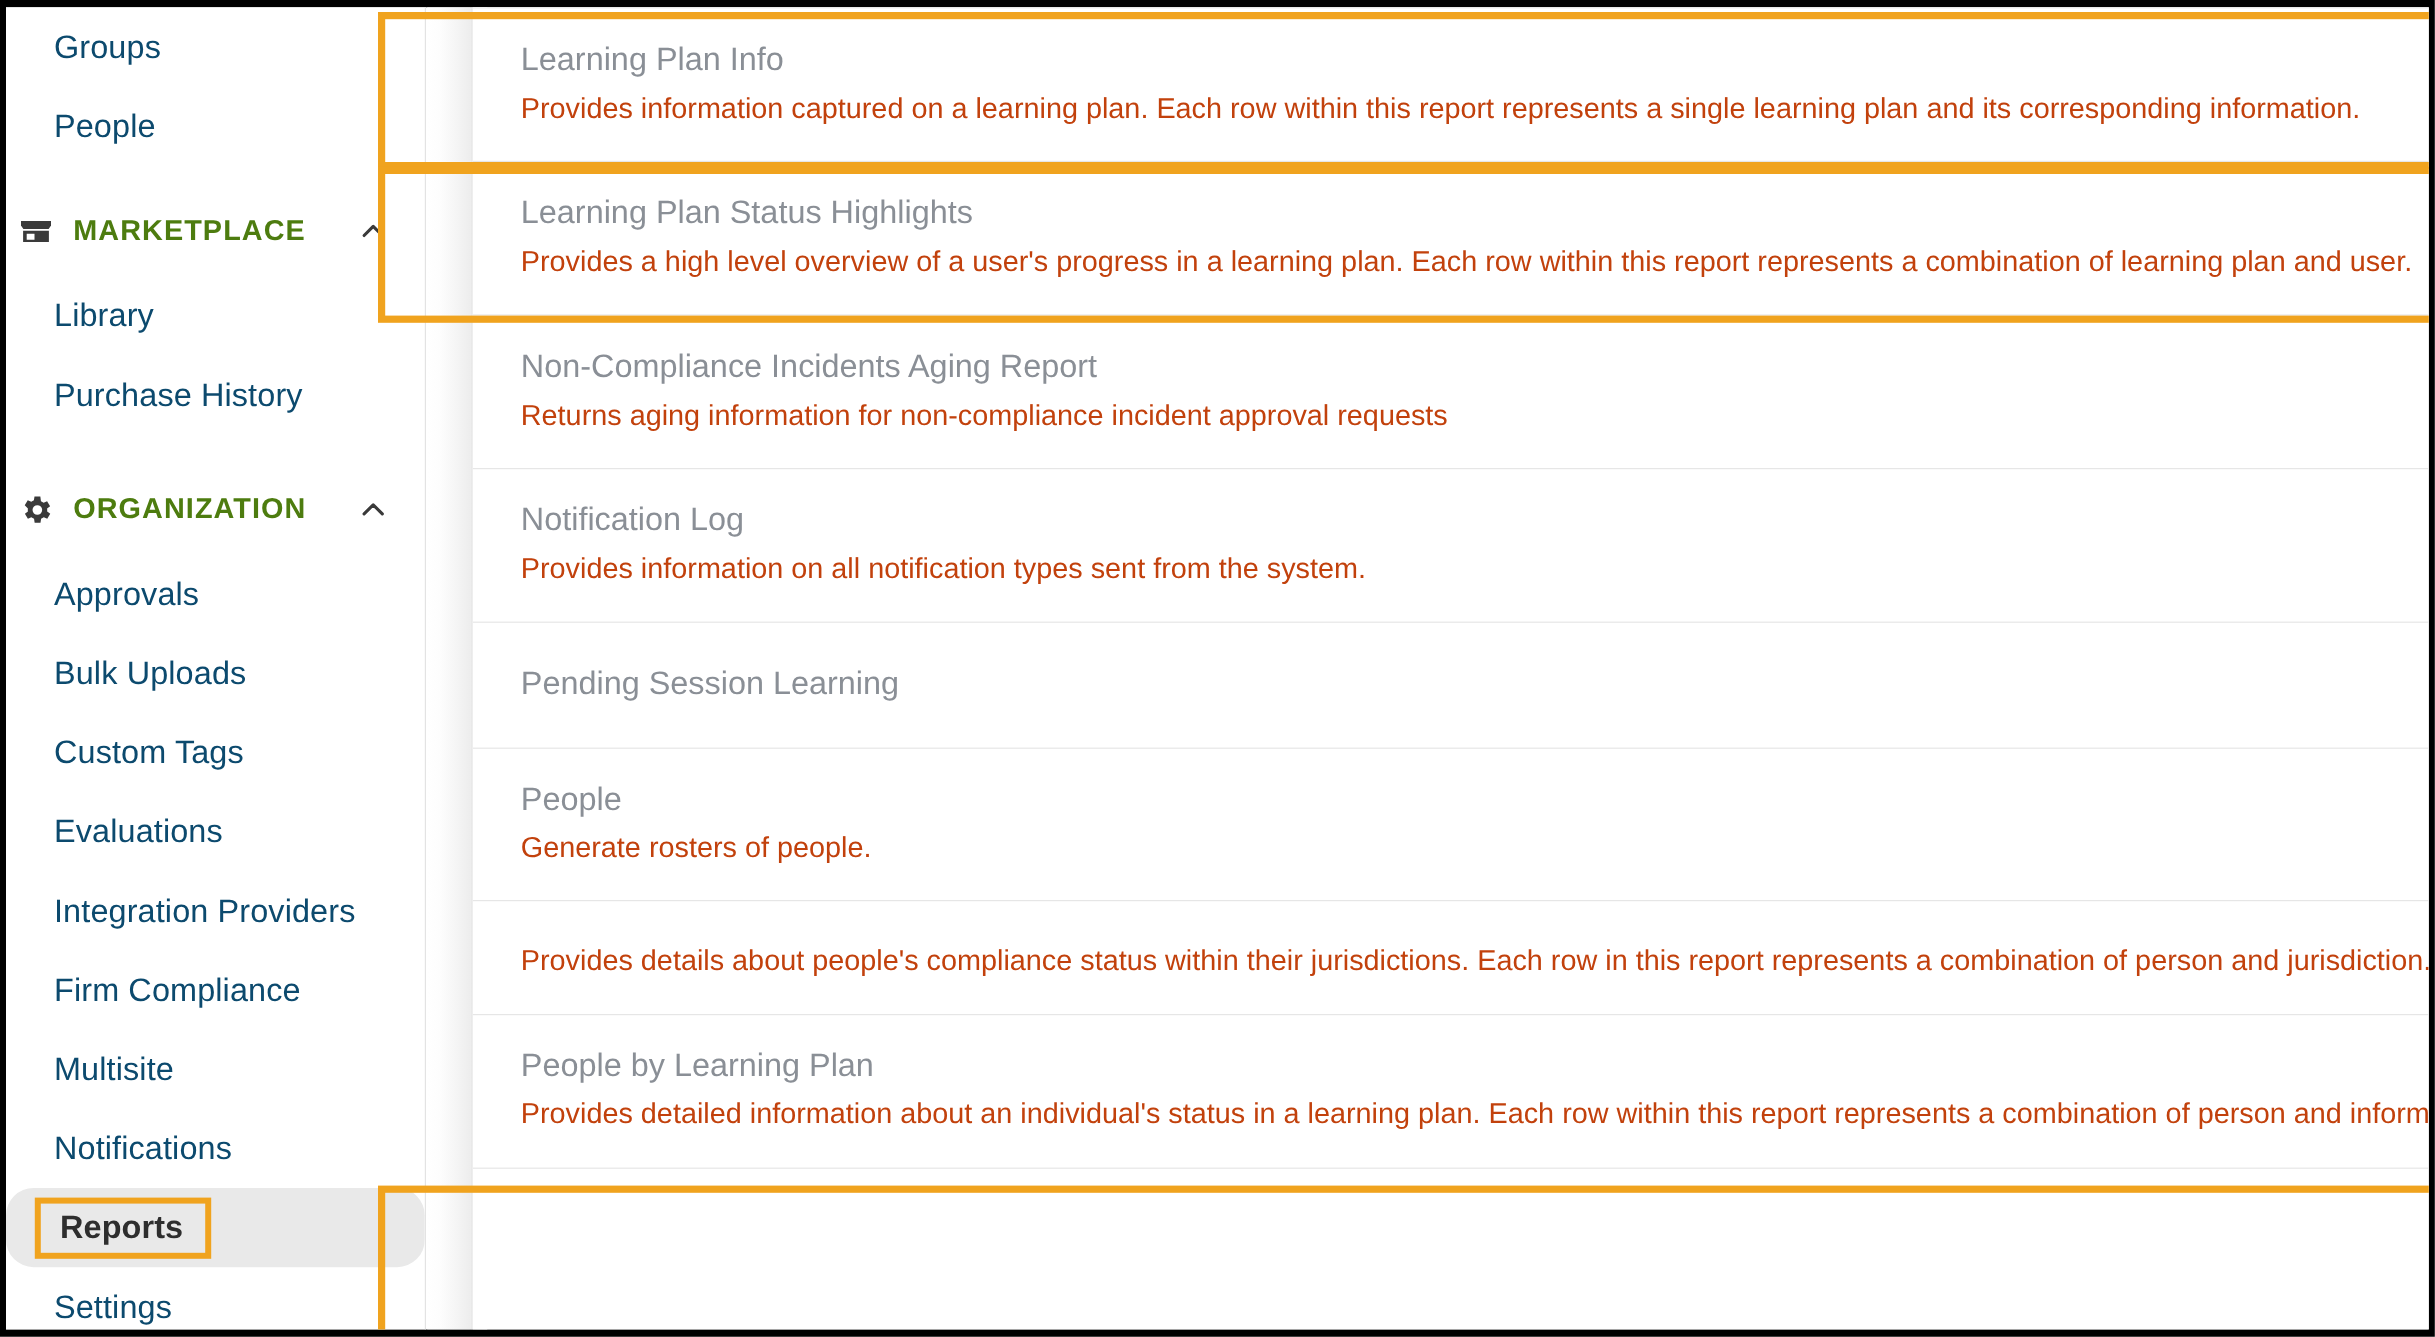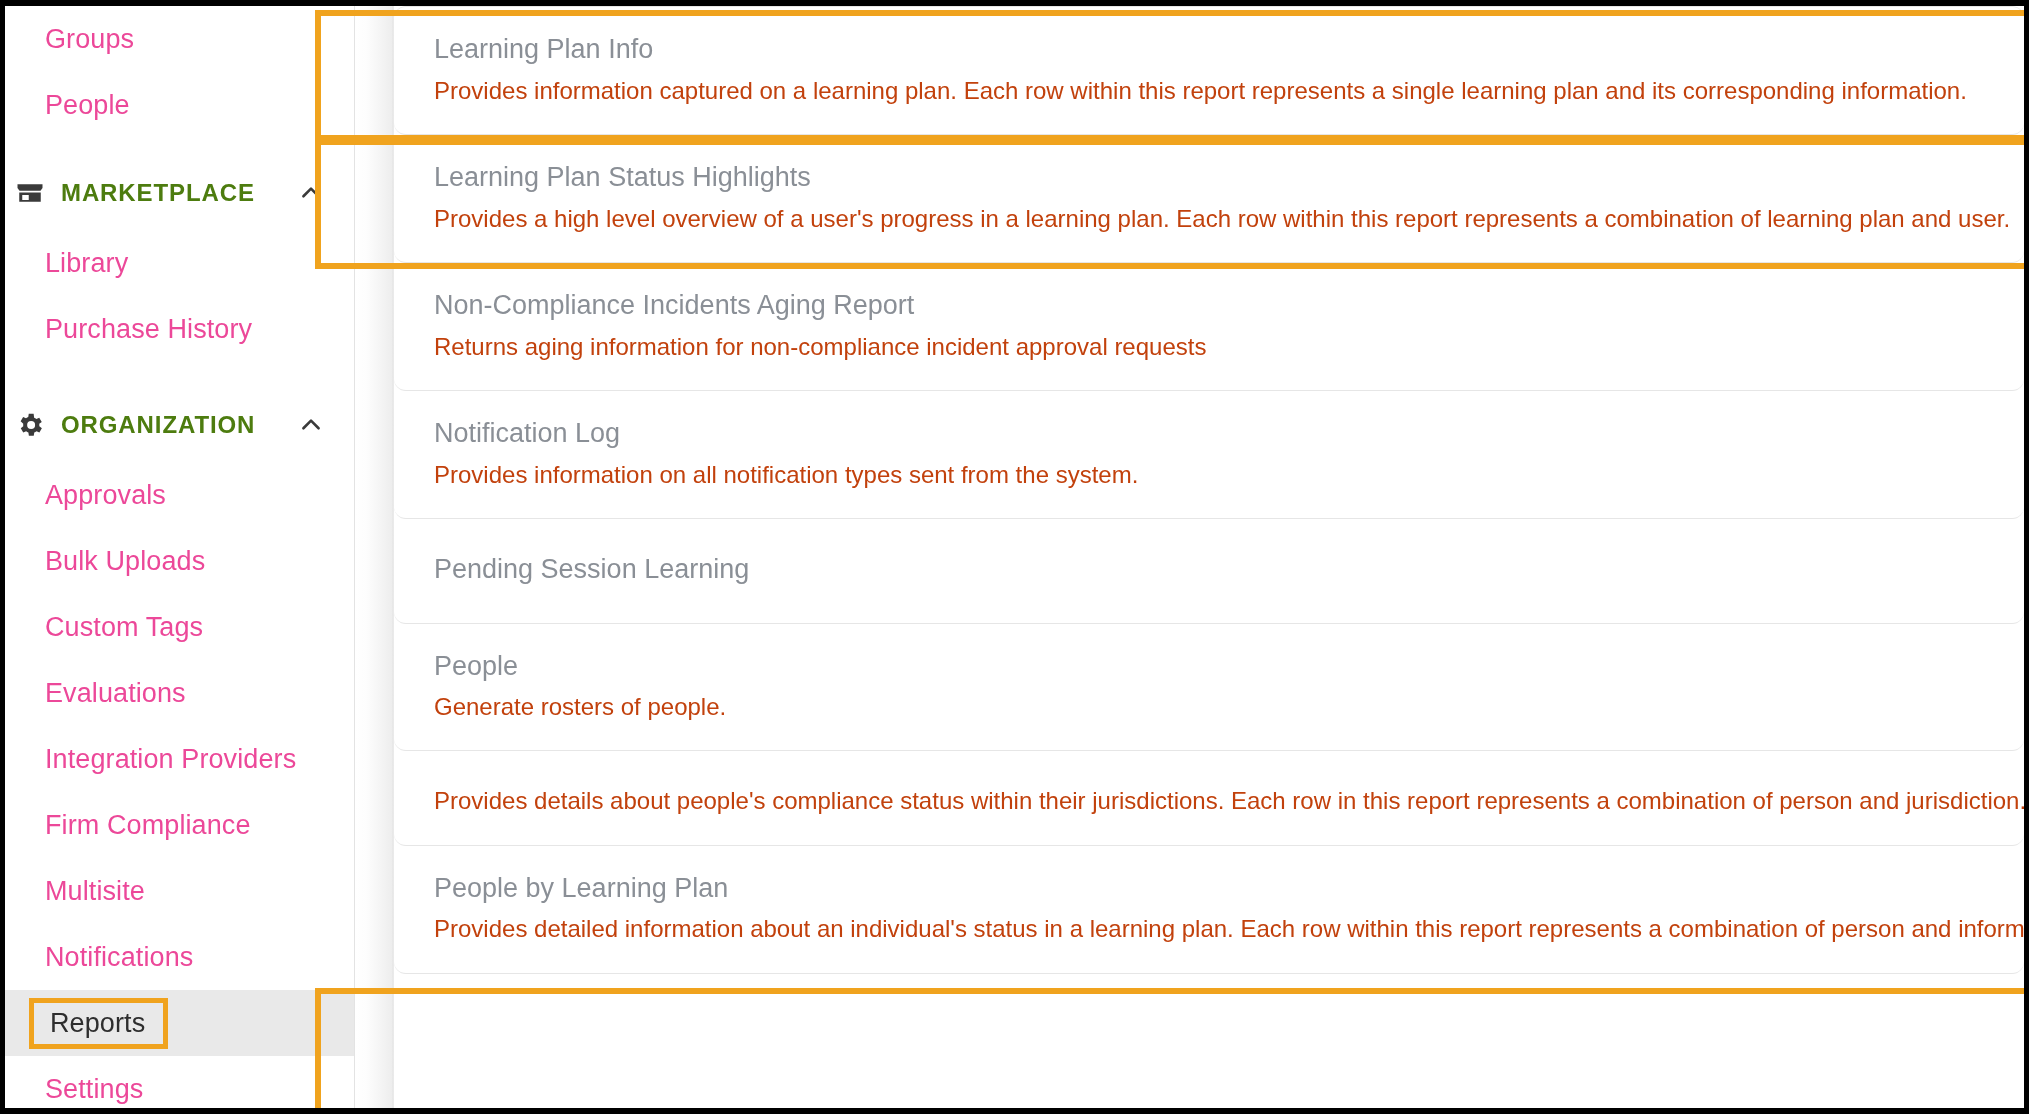--- a/index.html
+++ b/index.html
@@ -29,29 +29,30 @@
     overflow:hidden;
     box-sizing:border-box;
   }
   .nav-item{
     position:relative;
     height:66px;
     display:flex;align-items:center;
     padding-left:40px;
     box-sizing:border-box;
     font-size:27px;
-    color:#ec4899;
+    color:#0c4a6e;
     font-weight:400;
     letter-spacing:.1px;
     white-space:nowrap;
   }
   .nav-item.active{
     background:#e9e9e9;
-    font-weight:400;
+    font-weight:700;
     color:#2e2e2e;
+    border-radius:23px;
   }
   .nav-item.active .nav-label-box{
     border:5px solid #F0A31E;
     padding:7px 18px 7px 16px;
     margin-left:-16px;
     line-height:1;
   }
   .section-head{
     position:relative;
     height:74px;
@@ -90,21 +91,20 @@
     position:absolute;left:389px;top:0;right:0;height:1102px;
     background:#ffffff;
     overflow:hidden;
   }
   .report-row{
     position:relative;
     border-bottom:1px solid #e6e6e6;
     padding:26px 0 28px 40px;
     box-sizing:border-box;
     min-height:78px;
-    border-radius:12px;
   }
   .report-row.first{border-top:1px solid #e6e6e6;}
   .rep-title{
     font-size:27px;
     color:#8a8f96;
     font-weight:400;
     line-height:1.25;
     white-space:nowrap;
   }
   .rep-desc{

